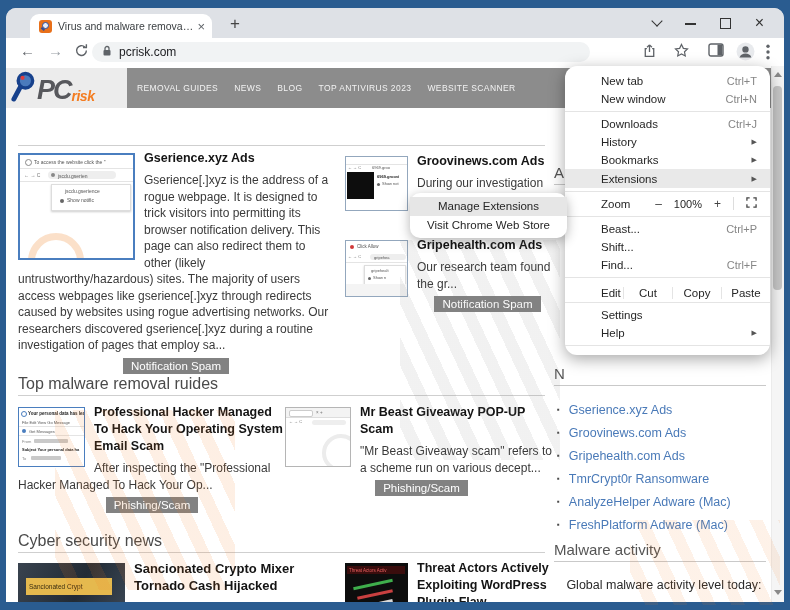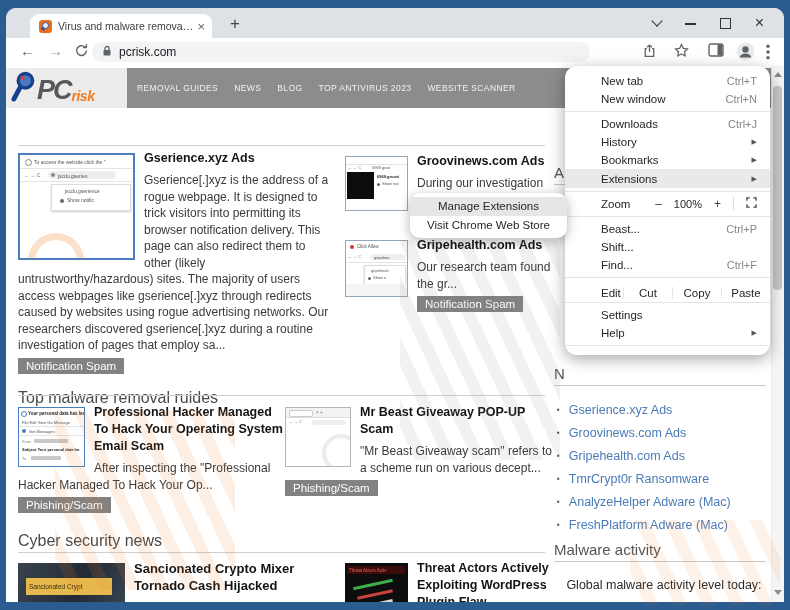--- a/index.html
+++ b/index.html
@@ -38,21 +38,21 @@
   .sitenav span{font-size:8.5px;letter-spacing:.4px;color:#f3f3f3;white-space:nowrap}
 
   .h2{position:absolute;left:12px;font-size:16px;font-weight:400;color:#4a4a4a}
   .hr{position:absolute;left:12px;height:1px;background:#cfcfcf;width:527px}
   .shr{position:absolute;height:1px;background:#c9c9c9}
 
   .art{position:absolute}
   .art h3{margin:0 0 5px;font-size:12.5px;line-height:17px;color:#141414}
   .art p{margin:0;font-size:12px;line-height:16.5px;color:#3a3a3a}
   .thumb{float:left;margin:3px 9px 3px 0;box-sizing:border-box;position:relative;overflow:hidden;background:#fff}
-  .tagrow{text-align:left;clear:none}
+  .tagrow{text-align:center;clear:none}
   .tag{display:inline-block;background:#828282;color:#fff;font-size:11.5px;padding:2px 8px;margin-top:4px}
 
   
   .mt{position:absolute;font-size:5px;color:#555;white-space:nowrap}
   .mtb{font-weight:bold;color:#222}
   .mrow{position:absolute;left:0;width:100%;border-bottom:1px solid #e4e4e4}
   .mpill{position:absolute;background:#eee;border-radius:4px}
   .mpopup{position:absolute;background:#fff;border:1px solid #ddd;box-shadow:0 1px 2px rgba(0,0,0,.2)}
   .mdot{position:absolute;border-radius:50%}
 
@@ -235,21 +235,21 @@
           <span class="mdot" style="left:3px;top:11px;width:3px;height:3px;background:#666"></span>
           <span class="mt" style="left:8px;top:9px;font-size:4px">Show n</span>
         </div>
         <div style="position:absolute;left:0;bottom:0;width:100%;height:12px;background:#f4f4f4"></div>
       </div>
       <h3>Gripehealth.com Ads</h3>
       <p>Our research team found the gr...</p>
       <div class="tagrow"><span class="tag">Notification Spam</span></div>
     </div>
 
-    <div class="h2" style="top:381px">Top malware removal ruides</div>
+    <div class="h2" style="top:367px">Top malware removal ruides</div>
     <div class="hr" style="top:387px"></div>
 
     <div class="art" style="left:12px;top:396px;width:268px">
       <div class="thumb" style="width:67px;height:60px;border:1px solid #4a7ebf">
         <span class="mdot" style="left:2px;top:3px;width:4px;height:4px;border:1px solid #4a7ebf"></span>
         <span class="mt mtb" style="left:9px;top:2.5px;font-size:4.5px">Your personal data has leake</span>
         <div class="mrow" style="top:10px;height:8px"></div>
         <span class="mt" style="left:3px;top:12px;font-size:4px">File Edit View Go Message</span>
         <div class="mrow" style="top:18px;height:9px"></div>
         <span class="mdot" style="left:3px;top:21px;width:4px;height:4px;background:#4a7ebf"></span>

